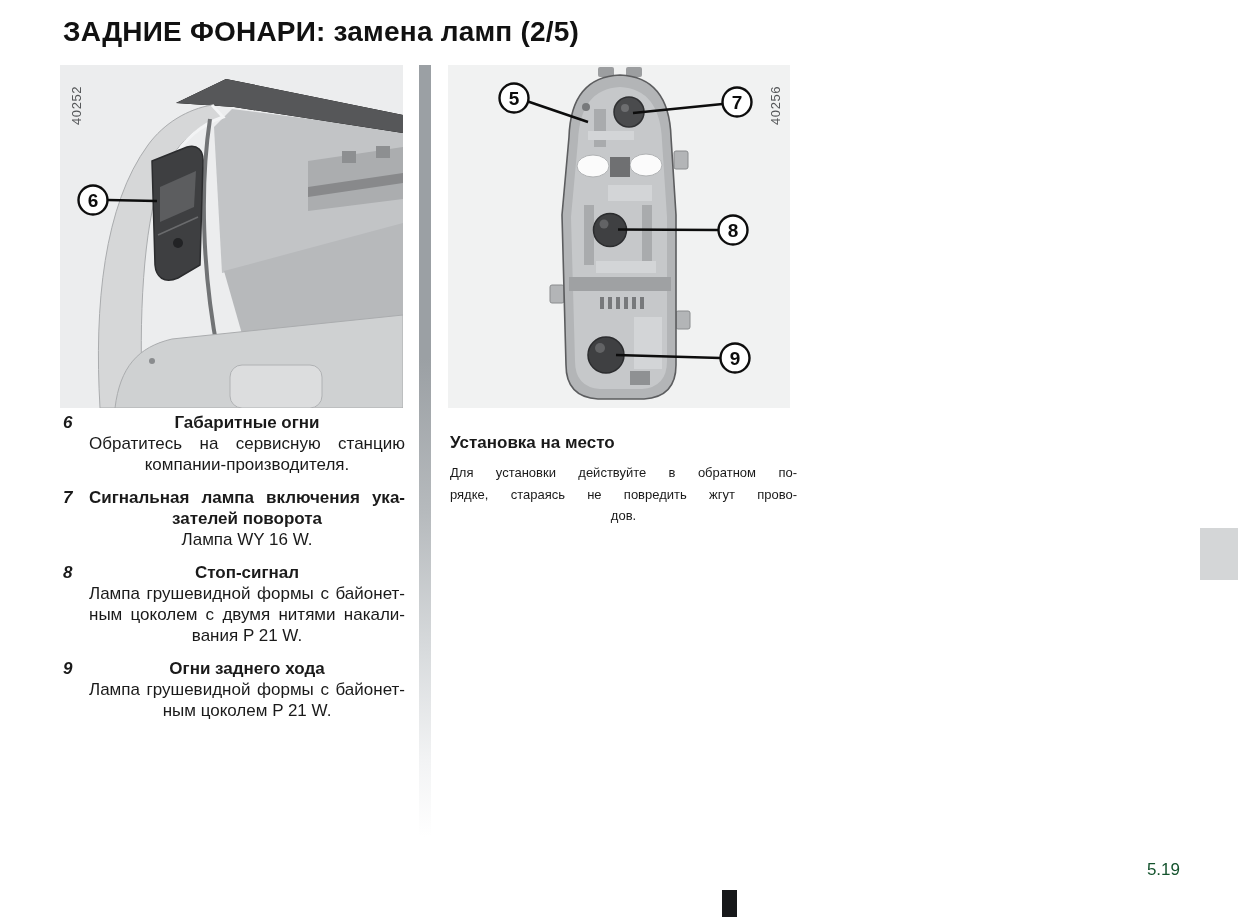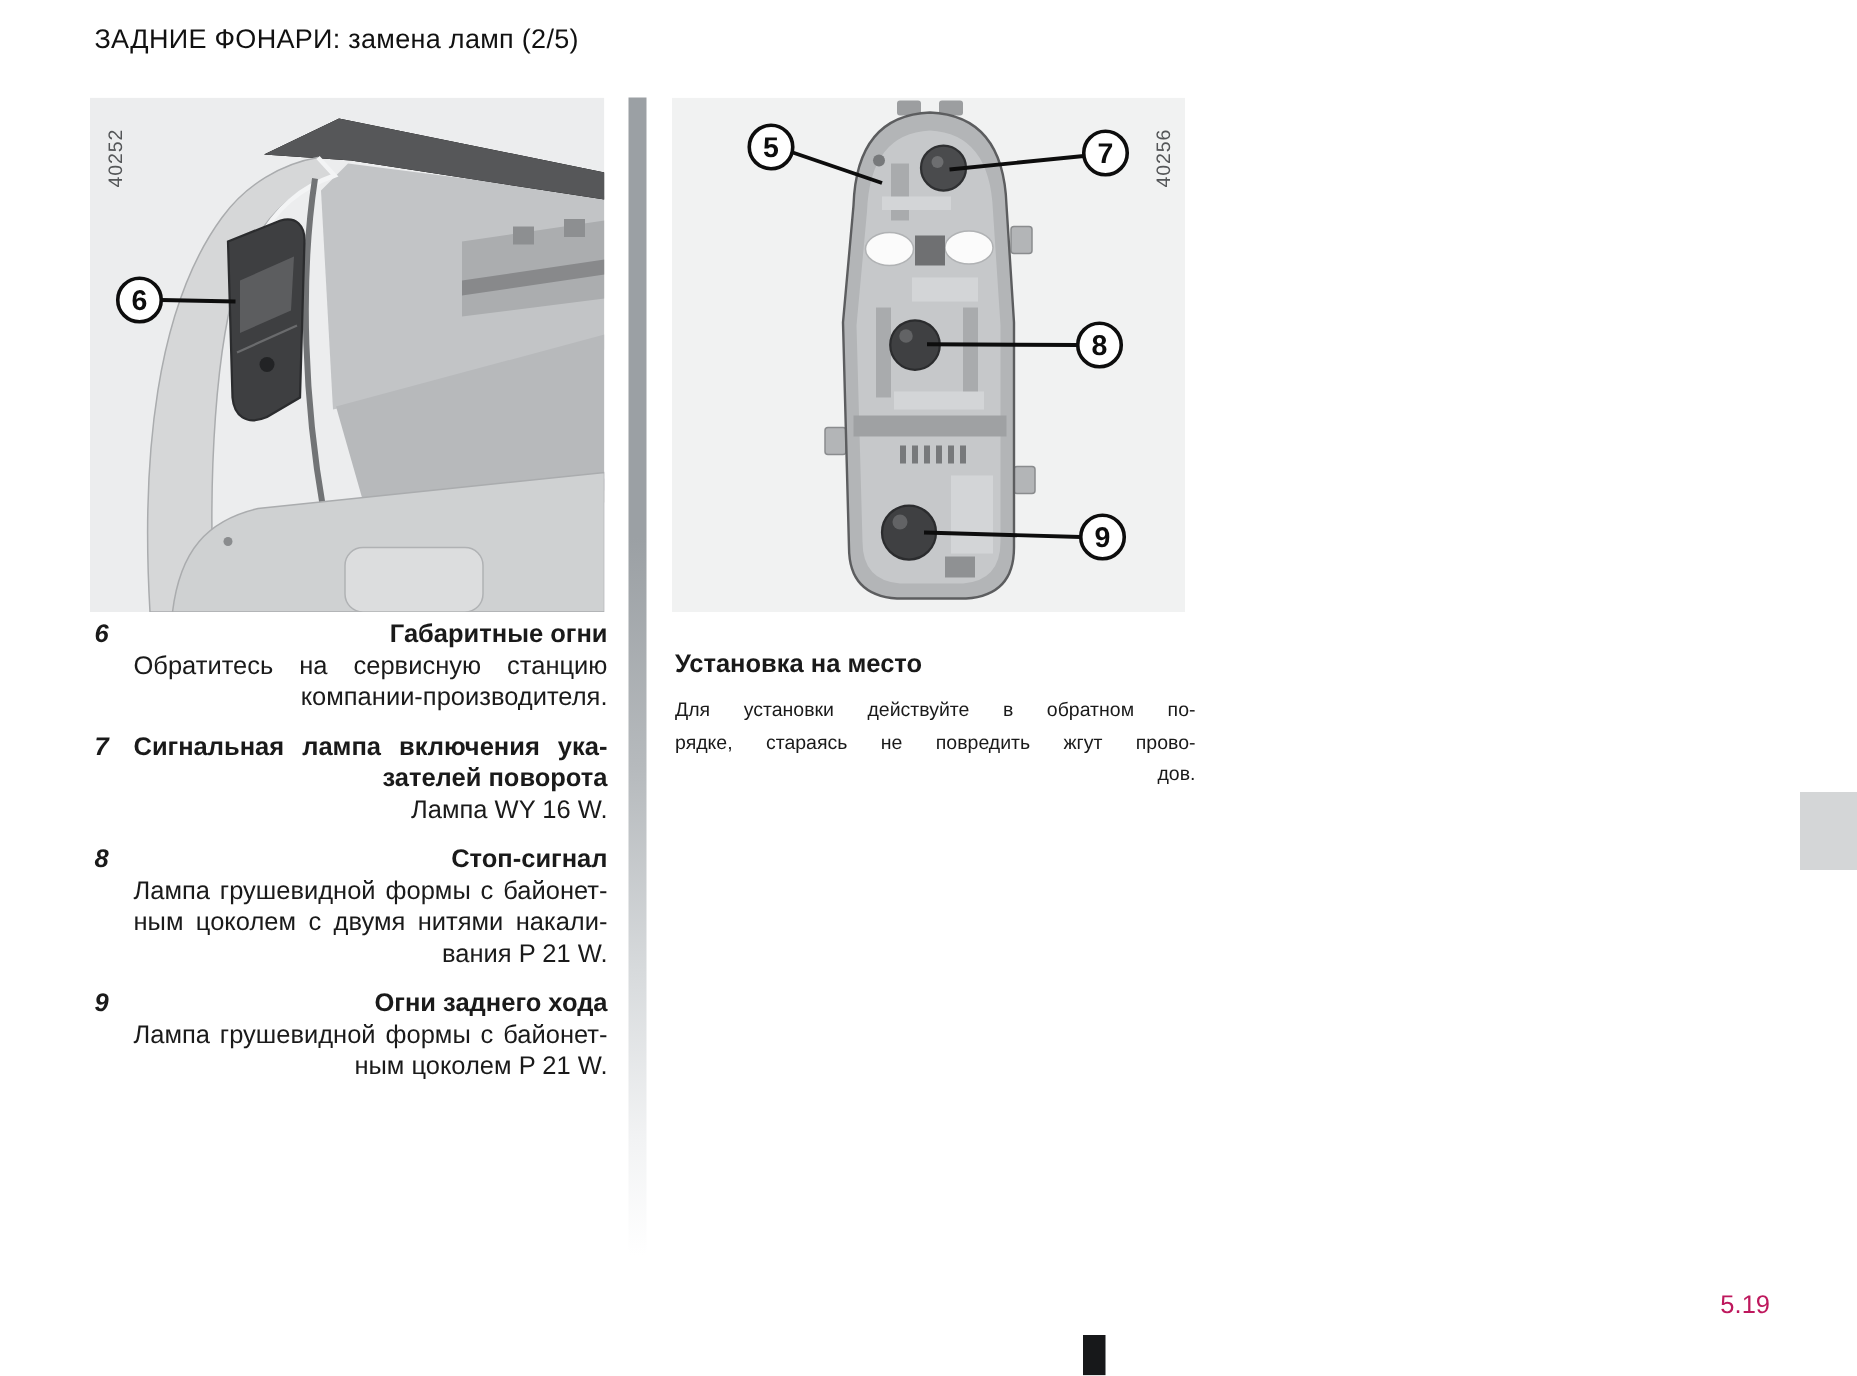--- a/index.html
+++ b/index.html
@@ -2,41 +2,41 @@
 <html><head>
 <meta charset="utf-8">
 <style>
   html,body{margin:0;padding:0;background:#ffffff;}
   .page{
     position:relative;width:1238px;height:917px;background:#ffffff;
     font-family:"Liberation Sans", sans-serif;color:#1a1a1a;overflow:hidden;
   }
   .title{
     position:absolute;left:63px;top:16px;margin:0;
-    font-size:18px;font-weight:400;letter-spacing:.2px;color:#111;
+    font-size:28px;font-weight:700;letter-spacing:.2px;color:#111;
   }
   .figure{position:absolute;overflow:hidden;}
   .figure-left{left:60px;top:65px;width:343px;height:343px;}
   .figure-right{left:448px;top:65px;width:342px;height:343px;}
   .divider{
     position:absolute;left:419px;top:65px;width:12px;height:772px;
     background:linear-gradient(to bottom,#9ba0a4 0%,#9ba0a4 38%,#b6babd 58%,#d8dbdd 76%,#f2f3f4 90%,#ffffff 100%);
   }
   .items{position:absolute;left:63px;top:412px;width:342px;}
   .item{display:flex;margin-bottom:12px;}
   .item-num{flex:none;width:26px;font-size:17px;line-height:21px;font-weight:700;font-style:italic;}
   .item-content{flex:1;min-width:0;}
   .item-heading{font-size:17px;line-height:21px;font-weight:700;white-space:pre-line;}
   .item-body{font-size:17px;line-height:21px;white-space:pre-line;}
   .install{position:absolute;left:450px;top:432px;width:347px;}
   .install-heading{font-size:17px;line-height:21px;font-weight:700;margin-bottom:9px;}
   .install-body{font-size:13px;line-height:21.5px;white-space:pre-line;}
   .jl{text-align:justify;text-align-last:justify;}
-  .jl-last{text-align:right;}
-  .page-number{position:absolute;right:58px;top:860px;font-size:17px;color:#be185d;}
+  .jl-last{text-align:center;}
+  .page-number{position:absolute;right:58px;top:860px;font-size:17px;color:#14532d;}
   .side-tab{position:absolute;left:1200px;top:528px;width:38px;height:52px;background:#d4d6d7;}
   .bottom-marker{position:absolute;left:722px;top:890px;width:15px;height:27px;background:#17181a;}
   svg{display:block;}
   .callout-num{font-family:"Liberation Sans",sans-serif;font-size:19px;font-weight:700;fill:#0d0d0d;}
   .fig-label{font-family:"Liberation Sans",sans-serif;font-size:13px;letter-spacing:.6px;fill:#545658;}
 </style>
 </head>
 <body>
 
 <div class="page">

